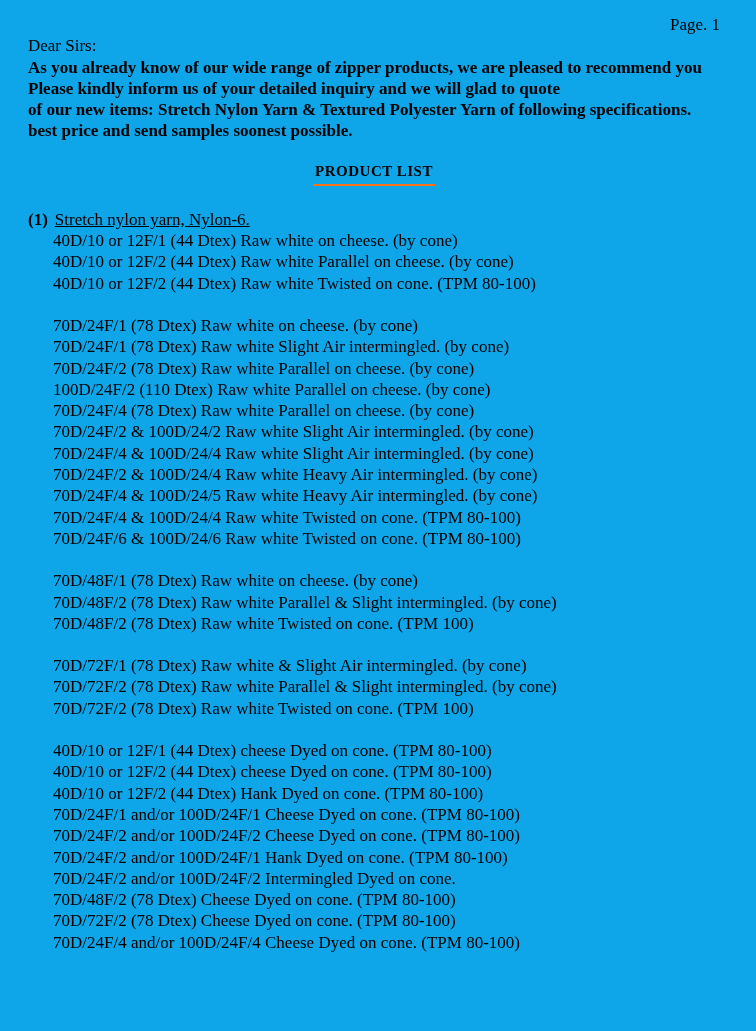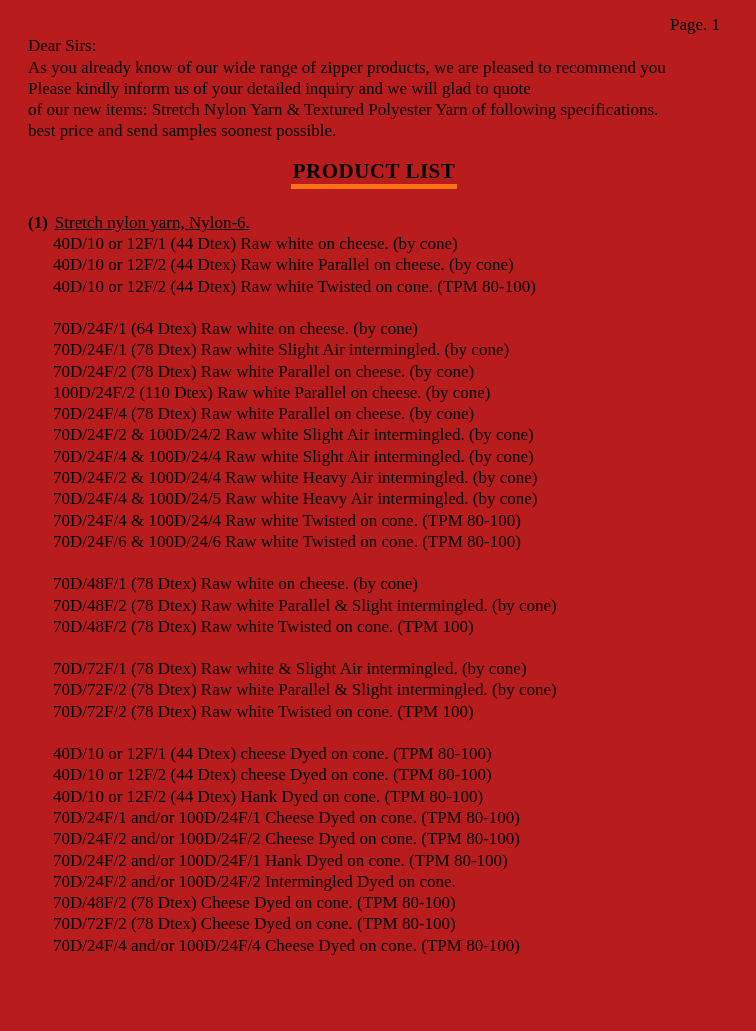--- a/index.html
+++ b/index.html
@@ -6,48 +6,49 @@
     margin: 0;
     padding: 0;
     background: #ffffff;
   }
   .page {
     position: relative;
     width: 756px;
     height: 1031px;
     box-sizing: border-box;
     padding: 14px 36px 0 28px;
-    background: #b91c1c;
+    background: #0ea5e9;
     color: #000000;
     font-family: "Liberation Serif", "DejaVu Serif", serif;
     font-size: 17px;
     line-height: 21.3px;
     overflow: hidden;
   }
   .page-number {
     text-align: right;
     white-space: nowrap;
   }
   .salutation {
     white-space: nowrap;
   }
   .intro .line {
     white-space: nowrap;
+    font-weight: bold;
   }
   .title-wrap {
     text-align: center;
     margin: 17px 0 23px 0;
   }
   .doc-title {
     display: inline-block;
     font-weight: bold;
-    font-size: 21px;
+    font-size: 15px;
     line-height: 24px;
     letter-spacing: 0.5px;
-    border-bottom: 5px solid #f97316;
+    border-bottom: 2px solid #f97316;
     padding: 0 2px 1px 2px;
     text-align: right;
   }
   .section-heading {
     white-space: nowrap;
   }
   .sec-num {
     font-weight: bold;
     margin-right: 7px;
   }
@@ -87,21 +88,21 @@
     <span class="sec-num">(1)</span><span class="sec-title">Stretch nylon yarn, Nylon-6.</span>
   </div>
 
   <div class="groups" id="product-groups">
       <div class="group">
         <div class="item line">40D/10 or 12F/1 (44 Dtex) Raw white on cheese. (by cone)</div>
         <div class="item line">40D/10 or 12F/2 (44 Dtex) Raw white Parallel on cheese. (by cone)</div>
         <div class="item line">40D/10 or 12F/2 (44 Dtex) Raw white Twisted on cone. (TPM 80-100)</div>
       </div>
       <div class="group">
-        <div class="item line">70D/24F/1 (64 Dtex) Raw white on cheese. (by cone)</div>
+        <div class="item line">70D/24F/1 (78 Dtex) Raw white on cheese. (by cone)</div>
         <div class="item line">70D/24F/1 (78 Dtex) Raw white Slight Air intermingled. (by cone)</div>
         <div class="item line">70D/24F/2 (78 Dtex) Raw white Parallel on cheese. (by cone)</div>
         <div class="item line">100D/24F/2 (110 Dtex) Raw white Parallel on cheese. (by cone)</div>
         <div class="item line">70D/24F/4 (78 Dtex) Raw white Parallel on cheese. (by cone)</div>
         <div class="item line">70D/24F/2 &amp; 100D/24/2 Raw white Slight Air intermingled. (by cone)</div>
         <div class="item line">70D/24F/4 &amp; 100D/24/4 Raw white Slight Air intermingled. (by cone)</div>
         <div class="item line">70D/24F/2 &amp; 100D/24/4 Raw white Heavy Air intermingled. (by cone)</div>
         <div class="item line">70D/24F/4 &amp; 100D/24/5 Raw white Heavy Air intermingled. (by cone)</div>
         <div class="item line">70D/24F/4 &amp; 100D/24/4 Raw white Twisted on cone. (TPM 80-100)</div>
         <div class="item line">70D/24F/6 &amp; 100D/24/6 Raw white Twisted on cone. (TPM 80-100)</div>

